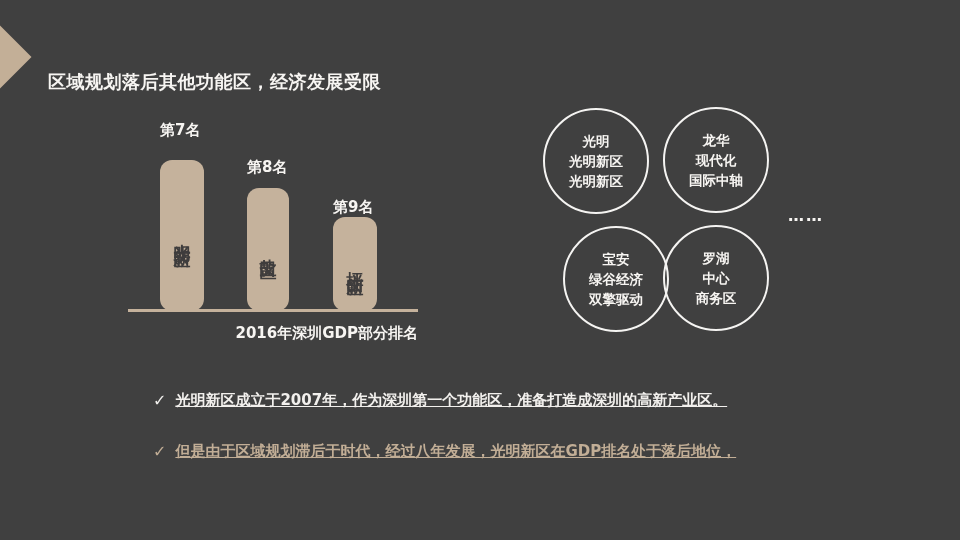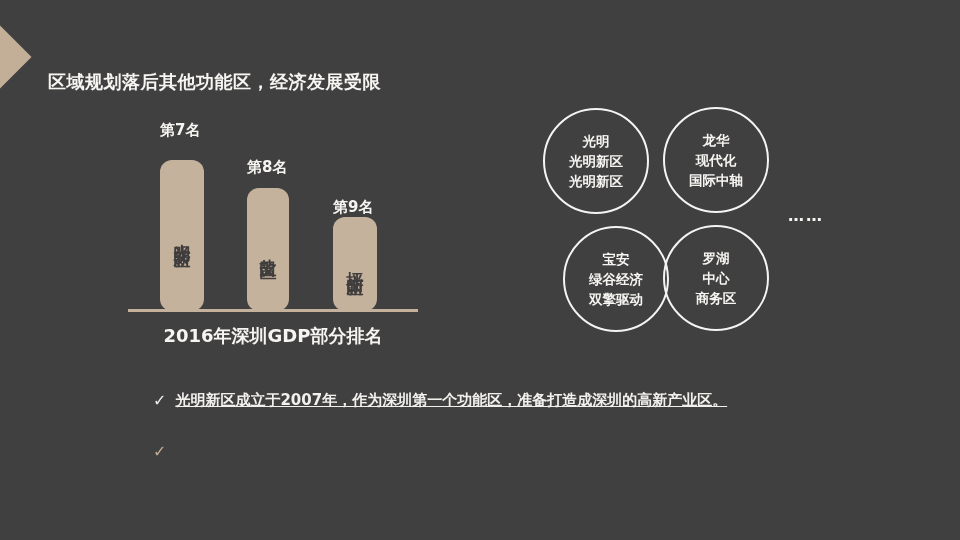--- a/index.html
+++ b/index.html
@@ -44,21 +44,21 @@
     writing-mode:vertical-rl;text-orientation:upright;
     font-size:17px;font-weight:700;color:#3F3D3D;
     letter-spacing:3px;line-height:1;
   }
   .chart-baseline{
     position:absolute;left:128px;top:309px;width:290px;height:3px;
     background:#C5B29C;
   }
   .chart-caption{
     position:absolute;left:128px;top:324px;width:290px;
-    text-align:center;font-size:18px;font-weight:700;color:#F7F5F2;
+    text-align:right;font-size:15px;font-weight:700;color:#F7F5F2;
     white-space:nowrap;
   }
   
   .circle{
     position:absolute;width:102px;height:102px;
     border:2.5px solid #F5F4F2;border-radius:50%;
     display:flex;flex-direction:column;align-items:center;justify-content:center;
     text-align:center;
   }
   .circle-1{left:543px;top:108px;}
@@ -139,16 +139,17 @@
   <div class="bullet bullet-1">
     <span class="check">✓</span>
     <span class="btext">
       <div>光明新区成立于2007年，作为深圳第一个功能区，准备打造成深圳的高新产业区。</div>
     </span>
   </div>
 
   <div class="bullet bullet-2">
     <span class="check">✓</span>
     <span class="btext">
+      <div>但是由于区域规划滞后于时代，经过八年发展，光明新区在GDP排名处于落后地位，</div>
     </span>
   </div>
 
 </div>
 
 </body></html>

